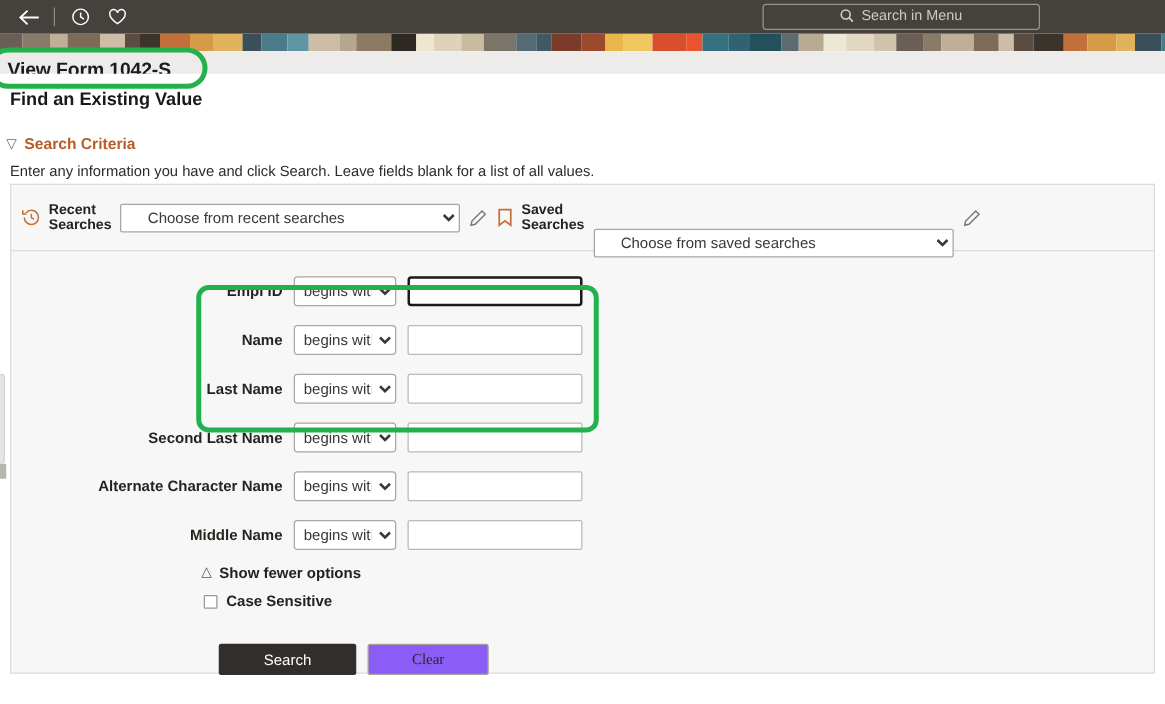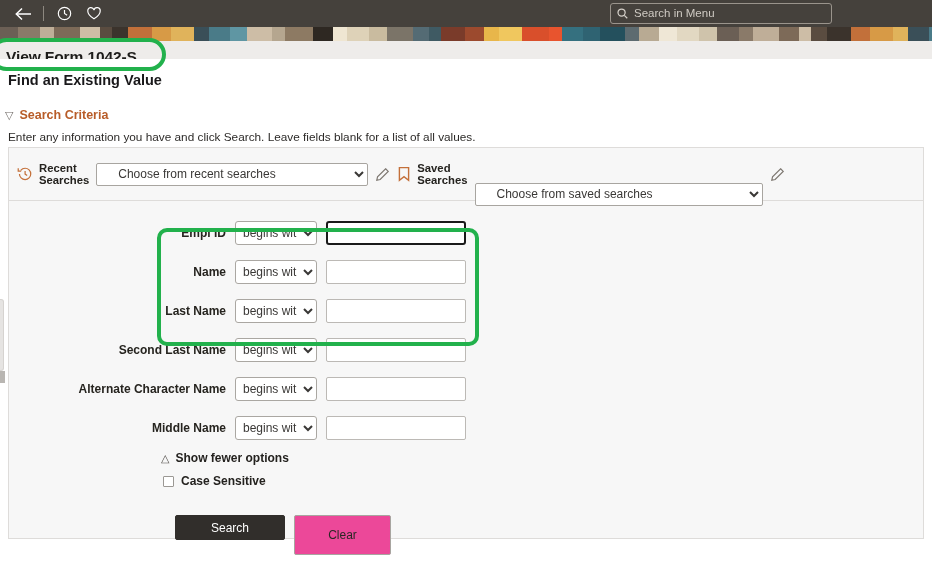--- a/index.html
+++ b/index.html
@@ -32,20 +32,21 @@
   }
   .topbar-search {
     position: absolute; left: 610px; top: 3px;
     width: 222px; height: 21px;
     border: 1px solid #9a948c;
     border-radius: 3px;
     background: transparent;
     display: flex; align-items: center;
     padding: 0 6px;
     gap: 6px;
+    justify-content: center;
   }
   .topbar-search .ph {
     color: #cfcac3; font-size: 11.5px;
     line-height: 1;
   }
   .topbar-search svg { flex: none; }
 
   
   .strip {
     position: absolute; left: 0; top: 27px;
@@ -194,26 +195,26 @@
     width: 110px; height: 25px;
     background: #312e2b;
     color: #ffffff;
     border: 1px solid #312e2b;
     border-radius: 2px;
     font-family: "Liberation Sans", sans-serif;
     font-size: 12px;
     cursor: pointer;
   }
   .btn-secondary {
-    width: 97px; height: 40px;
-    background: #ec4899;
+    width: 97px; height: 25px;
+    background: #8b5cf6;
     color: #2a2825;
     border: 1px solid #a8a5a0;
     border-radius: 2px;
-    font-family: Liberation Sans, sans-serif;
+    font-family: Liberation Serif, serif;
     font-size: 12px;
     cursor: pointer;
   }
 
   
   .lhandle {
     position: absolute; left: 0px; top: 240px;
     width: 4px; height: 72px;
     background: #e6e4e2;
     border: 1px solid #d6d3d0;

